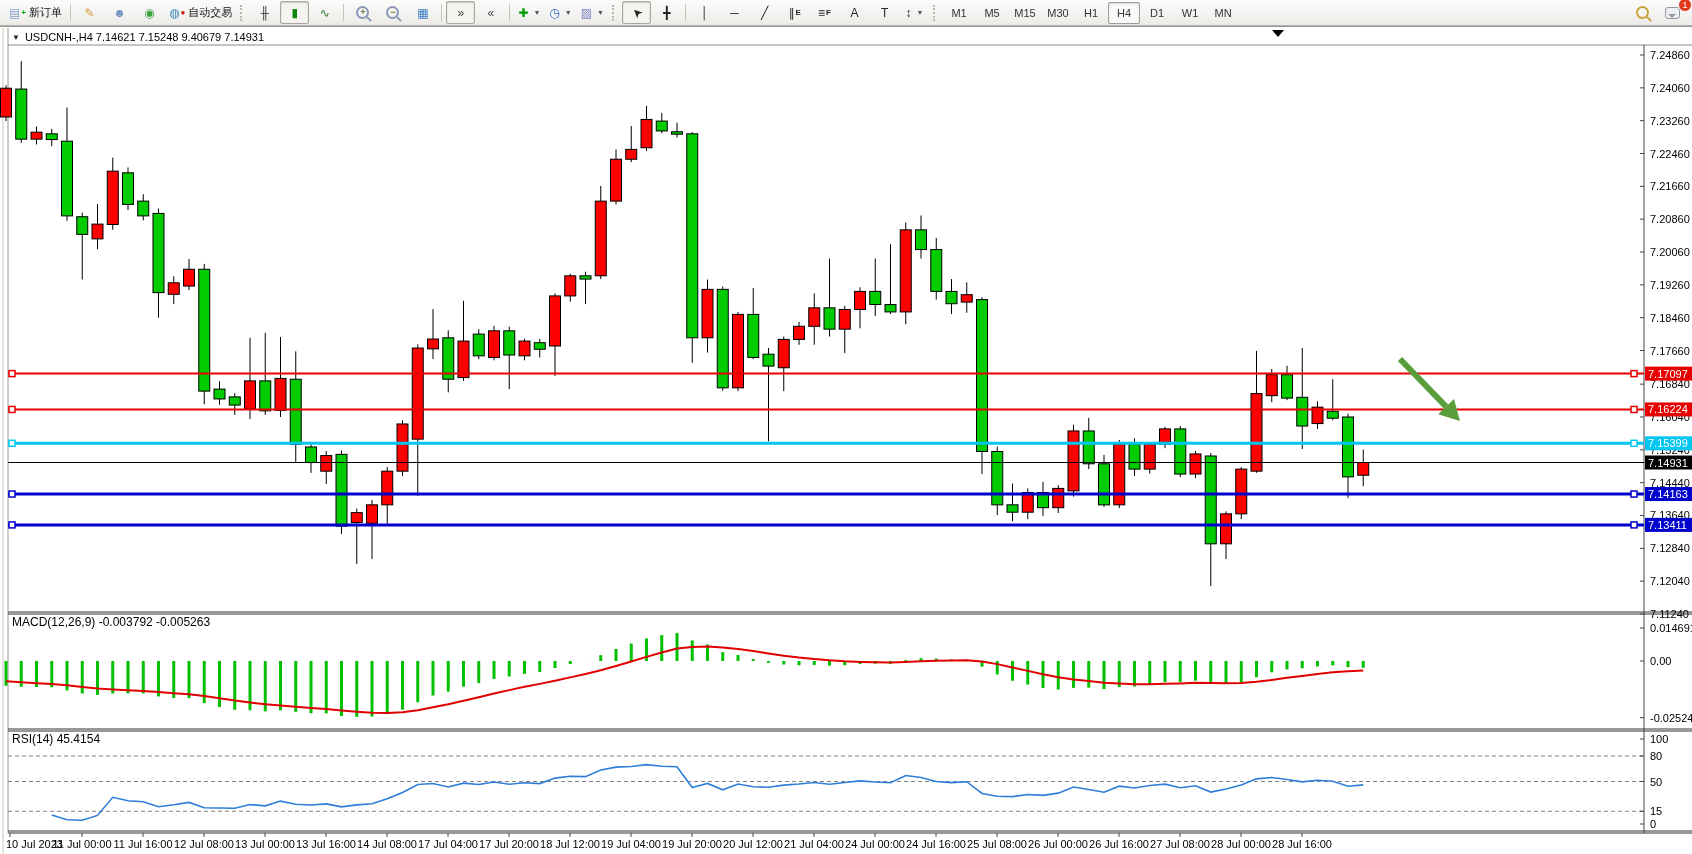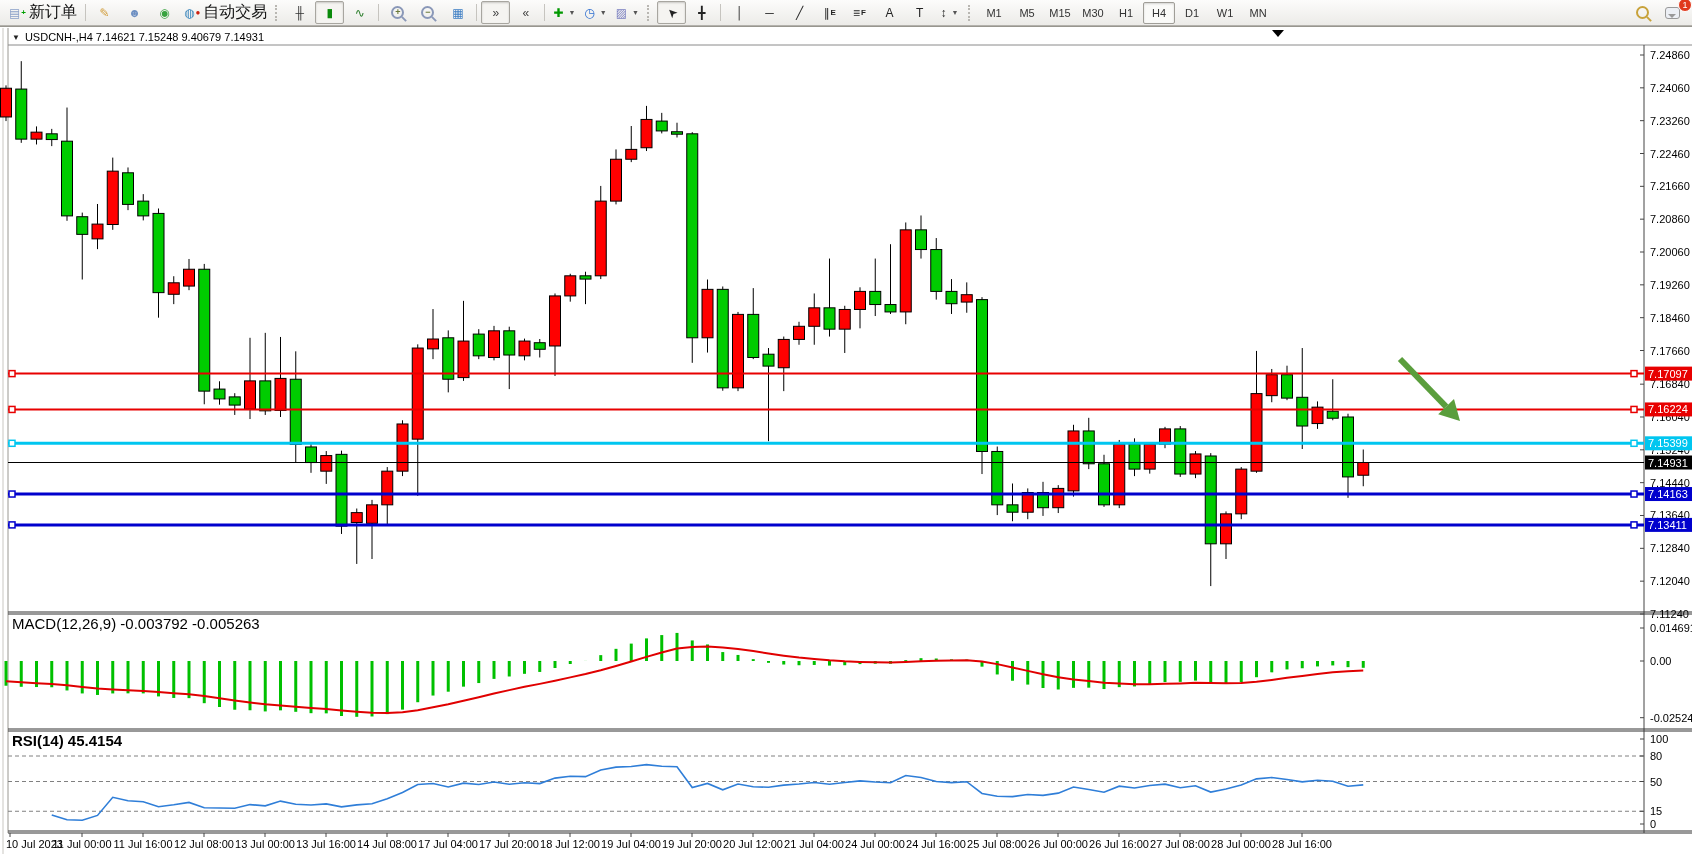--- a/index.html
+++ b/index.html
@@ -3,38 +3,38 @@
 <meta charset="utf-8">
 <style>
   html,body{margin:0;padding:0;}
   body{width:1692px;height:854px;background:#fff;font-family:"Liberation Sans","DejaVu Sans",sans-serif;overflow:hidden;position:relative;}
   
   .toolbar{position:absolute;top:0;left:0;width:1692px;height:26px;background:linear-gradient(#fcfcfb,#ecebe8);border-bottom:1px solid #b3b1ac;display:flex;align-items:center;padding:0 5px;box-sizing:border-box;gap:1px;z-index:30;}
   .tb-btn{height:21px;min-width:21px;display:flex;align-items:center;justify-content:center;border:1px solid transparent;border-radius:2px;padding:0 3px;gap:3px;font-size:12px;position:relative;cursor:default;color:#222;}
   .tb-btn.active{background:#f5f4f1;border-color:#a8a6a0;box-shadow:inset 0 1px 2px rgba(0,0,0,.18);}
   .tb-sep{width:1px;height:17px;background:#c6c4bf;margin:0 3px;flex:0 0 auto;}
   .tb-handle{width:4px;height:16px;margin:0 3px;border-left:2px dotted #b9b7b2;flex:0 0 auto;}
-  .tb-label{font-size:16px;color:#111;white-space:nowrap;}
+  .tb-label{font-size:11px;color:#111;white-space:nowrap;}
   .glyph{line-height:1;display:inline-block;}
   .caret{font-size:7px;color:#555;margin-left:2px;}
   .tf-btn{height:20px;min-width:24px;display:flex;align-items:center;justify-content:center;font-size:11px;color:#333;border:1px solid transparent;border-radius:2px;padding:0 3px;}
   .tf-btn.active{background:#fafaf8;border-color:#a09e98;box-shadow:inset 0 1px 2px rgba(0,0,0,.15);}
   .spacer{flex:1 1 auto;}
   .mag{width:9px;height:9px;border:2px solid #8a98b8;border-radius:50%;position:relative;display:inline-block;font-size:9px;font-weight:bold;color:#6a7a3a;text-align:center;line-height:8px;}
   .mag.gold{border-color:#c8a23a;color:#7a6a1a;}
   .mag::after{content:"";position:absolute;width:6px;height:2px;background:#8a98b8;transform:rotate(45deg);bottom:-3px;right:-5px;}
   .mag.gold::after{background:#c8a23a;}
   .bubble{width:13px;height:10px;border:1px solid #999;background:#eceff4;border-radius:3px;position:relative;display:inline-block;}
   .bubble::after{content:"";position:absolute;left:2px;bottom:-4px;border:4px solid transparent;border-top-color:#999;}
   .badge{position:absolute;top:-4px;right:-6px;background:#e0391c;color:#fff;border-radius:50%;width:12px;height:12px;font-size:9px;display:flex;align-items:center;justify-content:center;border:1px solid #fff;}
   
   .chart-window{position:absolute;top:26px;left:0;width:1692px;height:828px;background:#fff;border-top:1px solid #98968f;box-sizing:border-box;}
   .chart-title{position:absolute;top:4px;left:12px;font-size:11px;color:#000;display:flex;align-items:center;gap:5px;z-index:5;}
   .collapse{font-size:8px;color:#222;}
-  .pane-label{position:absolute;font-size:15px;color:#000;z-index:5;white-space:nowrap;}
+  .pane-label{position:absolute;font-size:12px;color:#000;z-index:5;white-space:nowrap;}
   #chart-svg{position:absolute;top:0;left:0;}
 </style>
 </head>
 <body>
 
 <div class="toolbar" id="toolbar">
     <div class="tb-btn">
       <span class="glyph" style="color: rgb(138, 160, 200);">▤</span>
       <span class="glyph" style="font-size: 8px; color: rgb(0, 160, 0); margin-left: -2px; font-weight: bold;">+</span>
       <span class="tb-label">新订单</span>
@@ -148,21 +148,21 @@
       <span class="badge">1</span>
     </div>
   </div>
 
 <div class="chart-window">
   <div class="chart-title">
     <span class="collapse">▼</span>
     <span>USDCNH-,H4  7.14621 7.15248 9.40679 7.14931</span>
   </div>
   <div class="pane-label" style="left:12px;top:588px;">MACD(12,26,9) -0.003792 -0.005263</div>
-  <div class="pane-label" style="left:12px;top:705px;font-weight:bold;">RSI(14) 45.4154</div>
+  <div class="pane-label" style="left:12px;top:705px;">RSI(14) 45.4154</div>
   <svg id="chart-svg" width="1692" height="828" viewBox="0 26 1692 828">
       <line x1="3" y1="27" x2="3" y2="853" stroke="#c9c7c2" stroke-width="1"></line>
       <line x1="8" y1="27" x2="8" y2="832" stroke="#9a9892" stroke-width="1"></line>
       <line x1="8" y1="44" x2="1692" y2="44" stroke="#8a8a8a" stroke-width="1"></line>
       <line x1="1644" y1="44" x2="1644" y2="832" stroke="#444" stroke-width="1"></line>
       <line x1="8" y1="611" x2="1692" y2="611" stroke="#333" stroke-width="1"></line>
       <line x1="8" y1="613" x2="1692" y2="613" stroke="#333" stroke-width="1"></line>
       <line x1="8" y1="728" x2="1692" y2="728" stroke="#333" stroke-width="1"></line>
       <line x1="8" y1="730" x2="1692" y2="730" stroke="#333" stroke-width="1"></line>
       <line x1="8" y1="830" x2="1692" y2="830" stroke="#333" stroke-width="1"></line>

